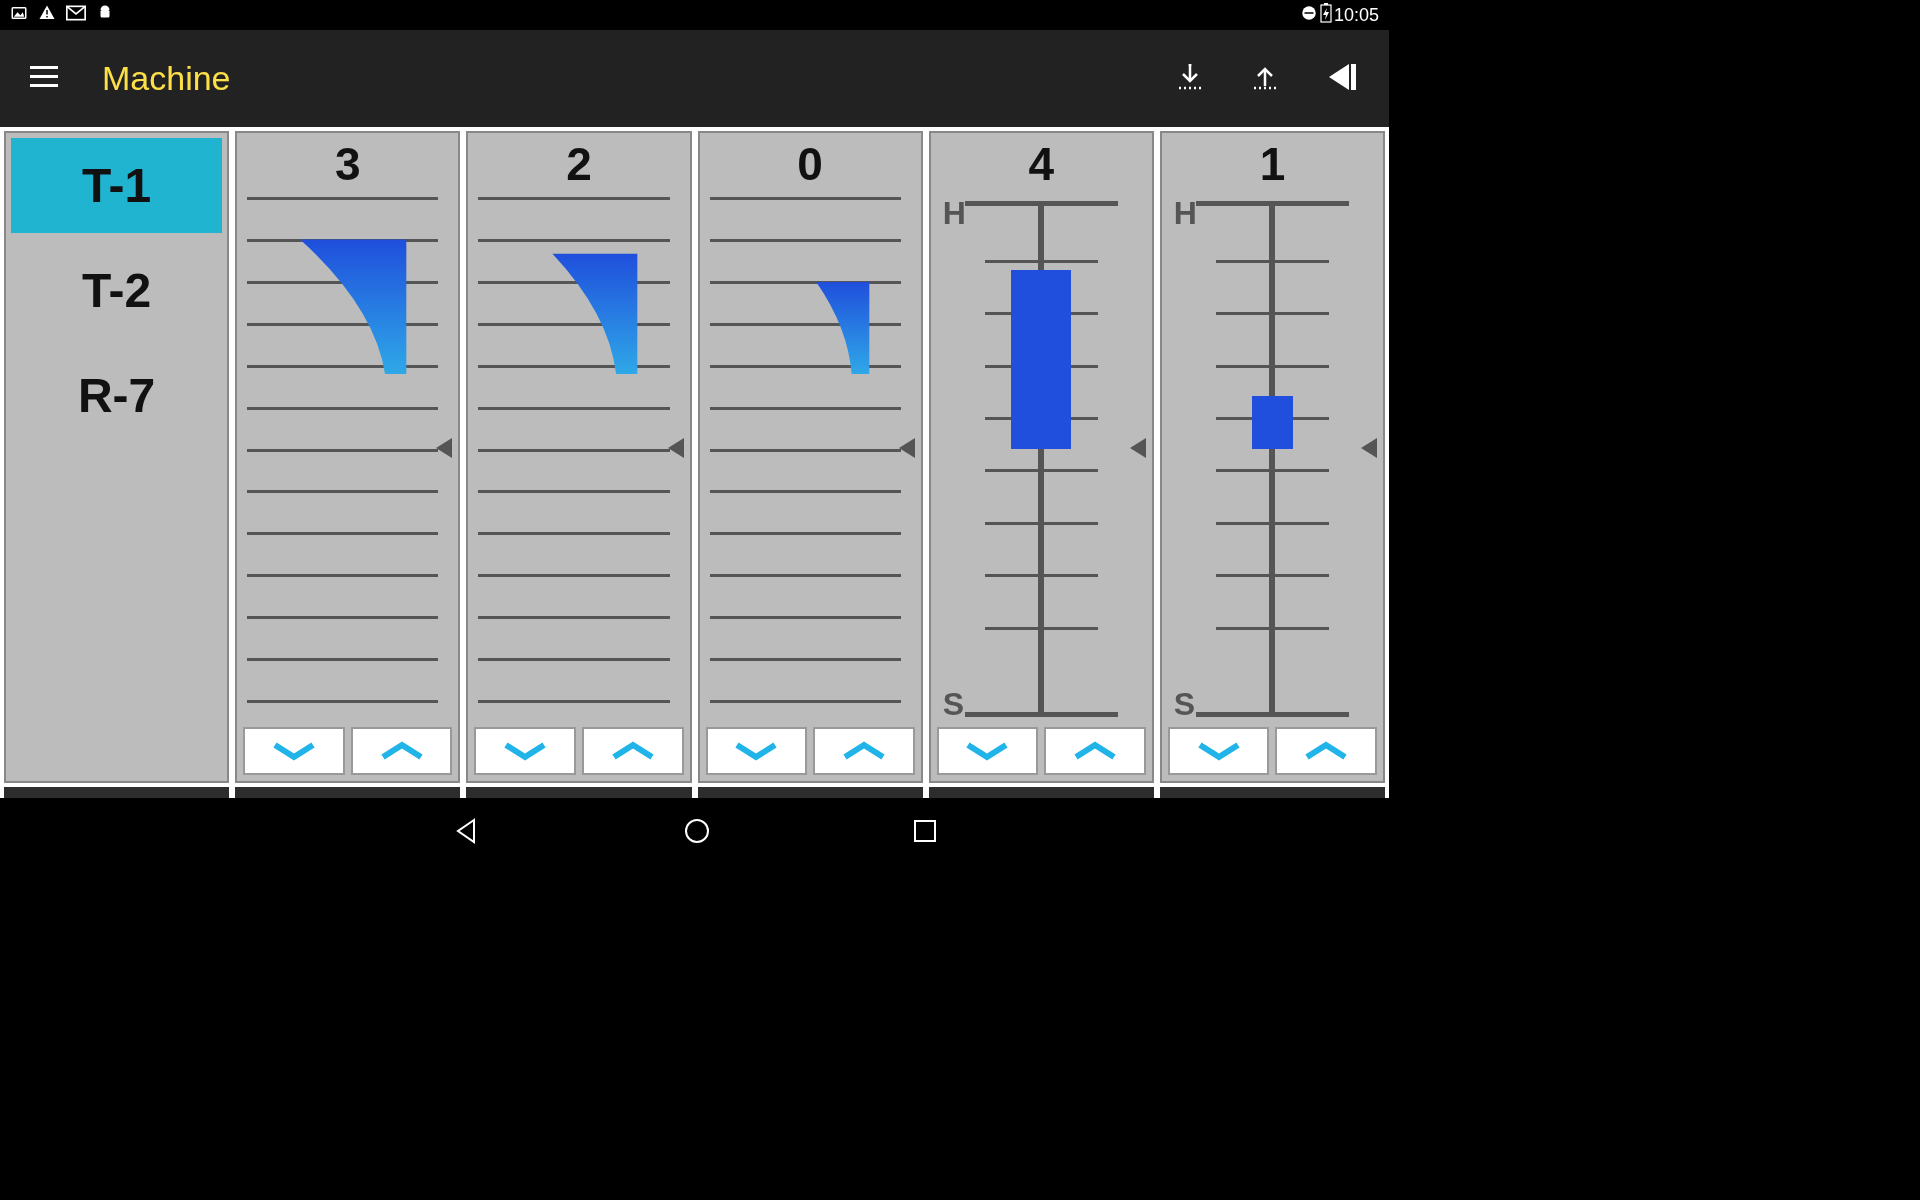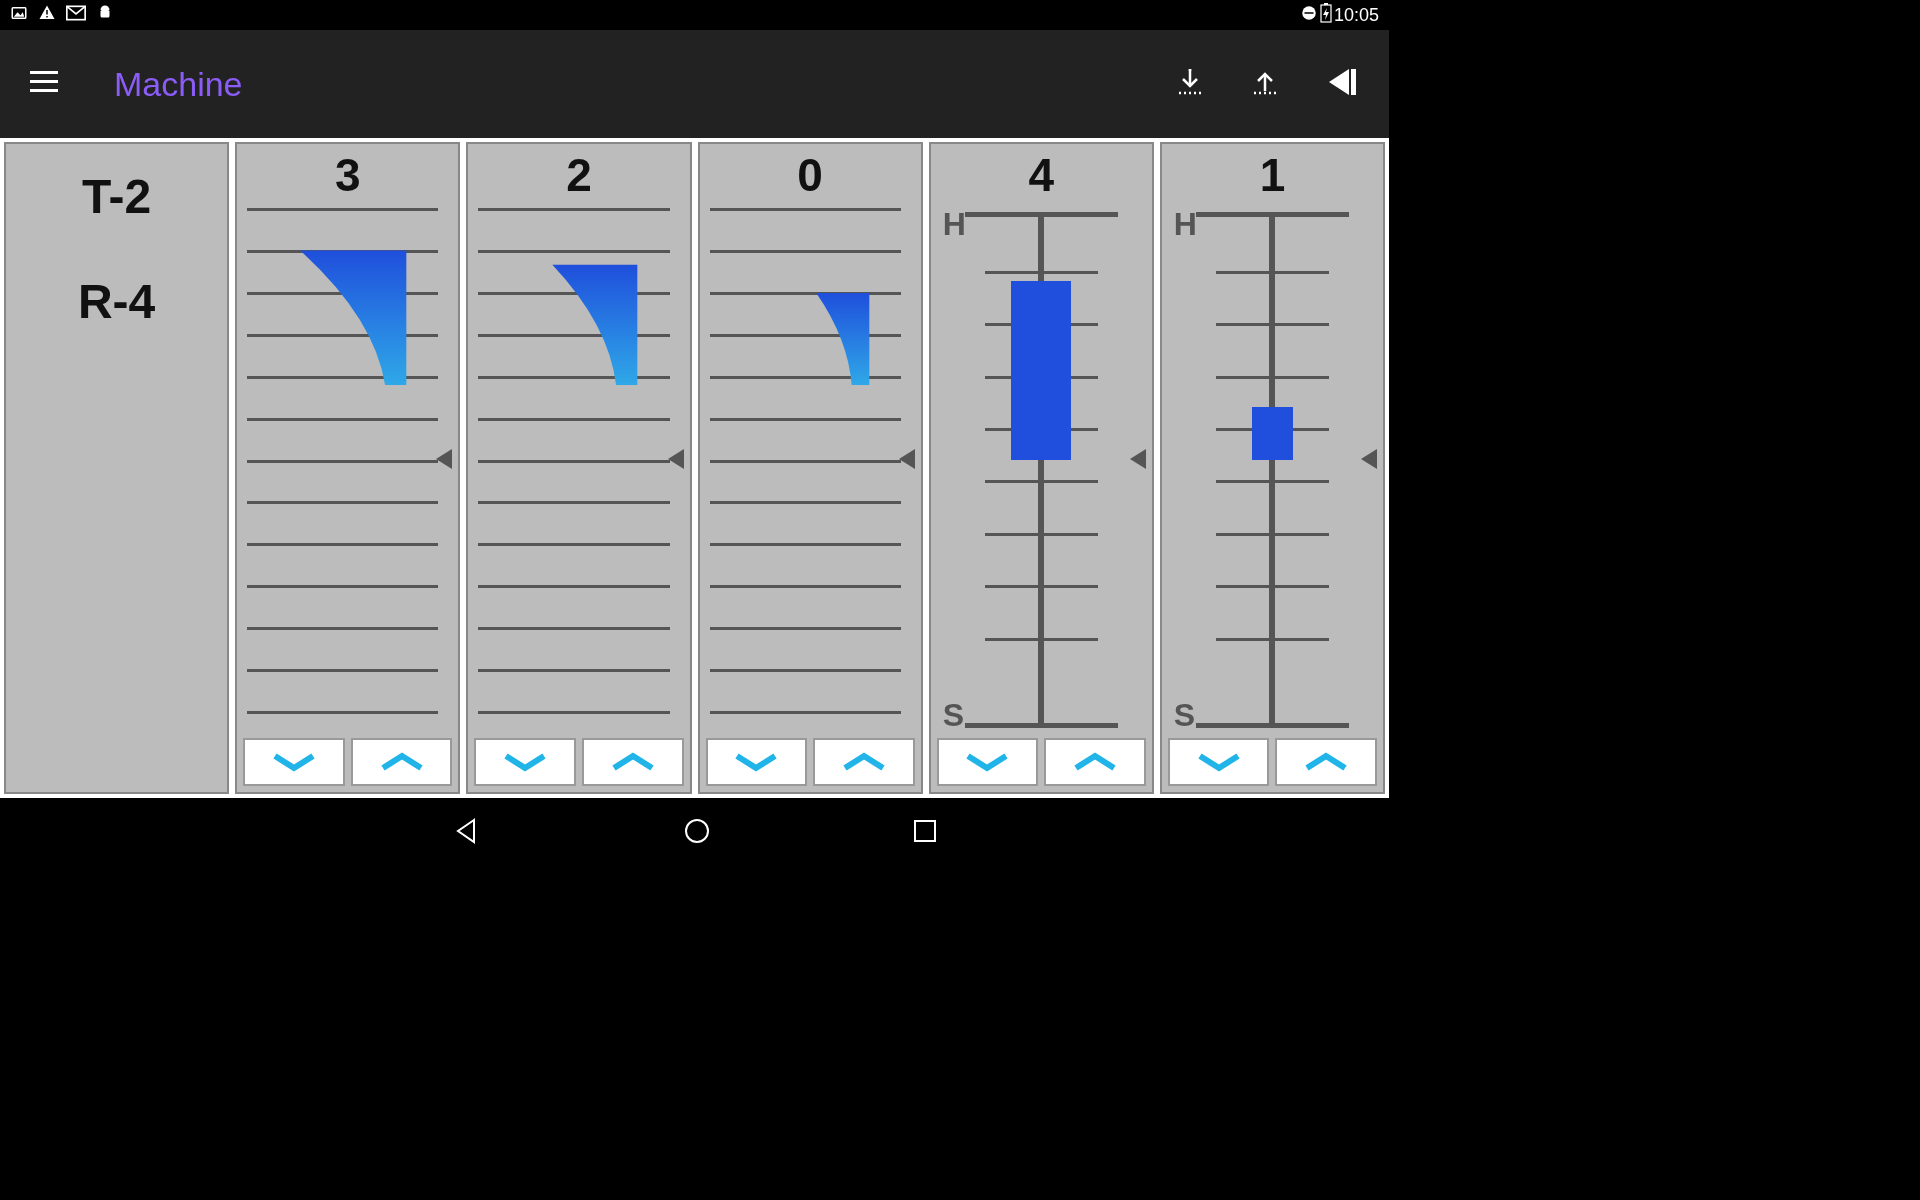--- a/index.html
+++ b/index.html
@@ -19,27 +19,27 @@
     display: flex;
     align-items: center;
     padding: 0 10px;
     font-size: 18px;
     justify-content: space-between;
   }
   .status-left, .status-right { display: flex; align-items: center; gap: 10px; }
   .status-right { gap: 2px; }
   
   .app-bar {
-    height: 108px;
+    height: 97px;
     background: #222;
-    color: #8b5cf6;
+    color: #fde047;
     display: flex;
     align-items: center;
     padding: 0 30px;
-    gap: 56px;
+    gap: 44px;
   }
   .app-title { font-size: 34px; font-weight: 500; }
   .app-bar-spacer { flex: 1; }
   .app-bar-icons { display: flex; gap: 45px; align-items: center; }
   
   .main {
     display: flex;
     gap: 6px;
     padding: 4px;
     background: #fff;
@@ -279,25 +279,28 @@
           <polygon points="24,2 4,15 24,28" fill="#fff"></polygon>
           <rect x="26" y="2" width="5" height="26" fill="#fff"></rect>
         </svg>
     </span>
   </div>
 </div>
 
 <div class="main">
 
   <div class="col sidebar">
+    <div class="profile-item active">
+      <span>T-1</span>
+    </div>
     <div class="profile-item">
       <span>T-2</span>
     </div>
     <div class="profile-item">
-      <span>R-4</span>
+      <span>R-7</span>
     </div>
   </div>
 
   <div class="col param">
     <div class="param-value">3</div>
     <div class="gauge-area">
       <div class="ticks">
         <div class="tick" style="top:0%"></div>
           <div class="tick" style="top:8%"></div>
         <div class="tick" style="top:16%"></div>

